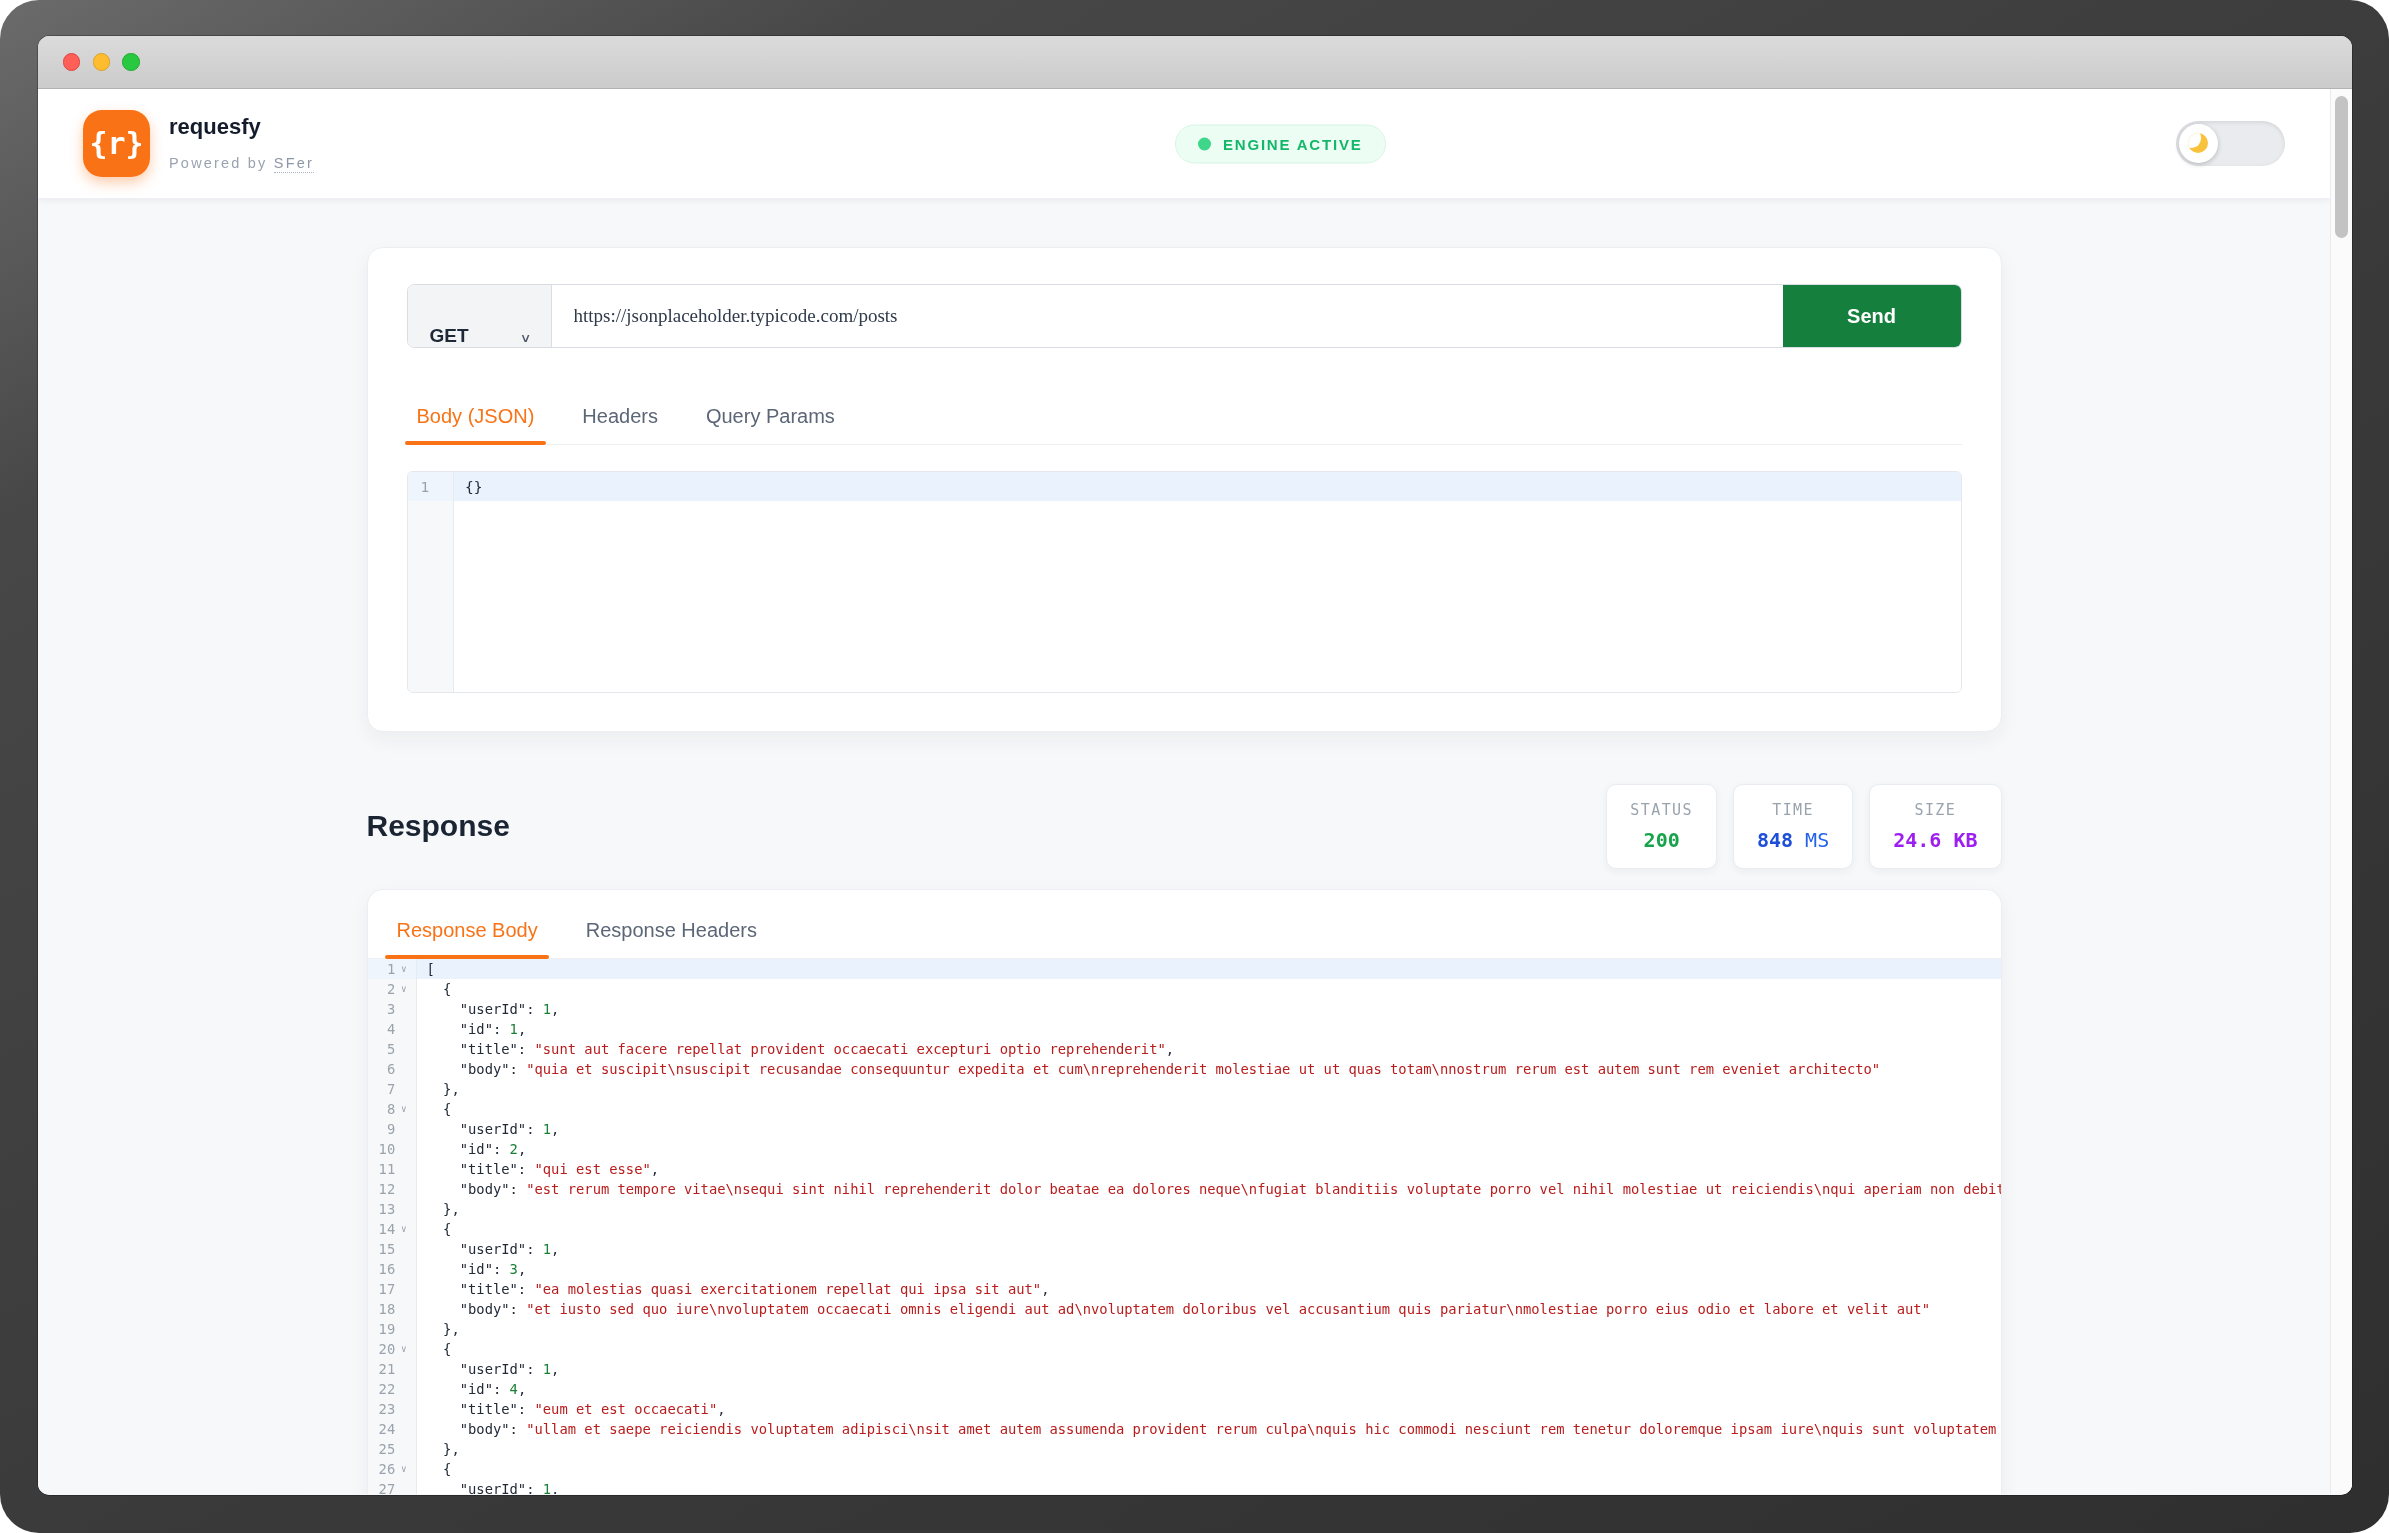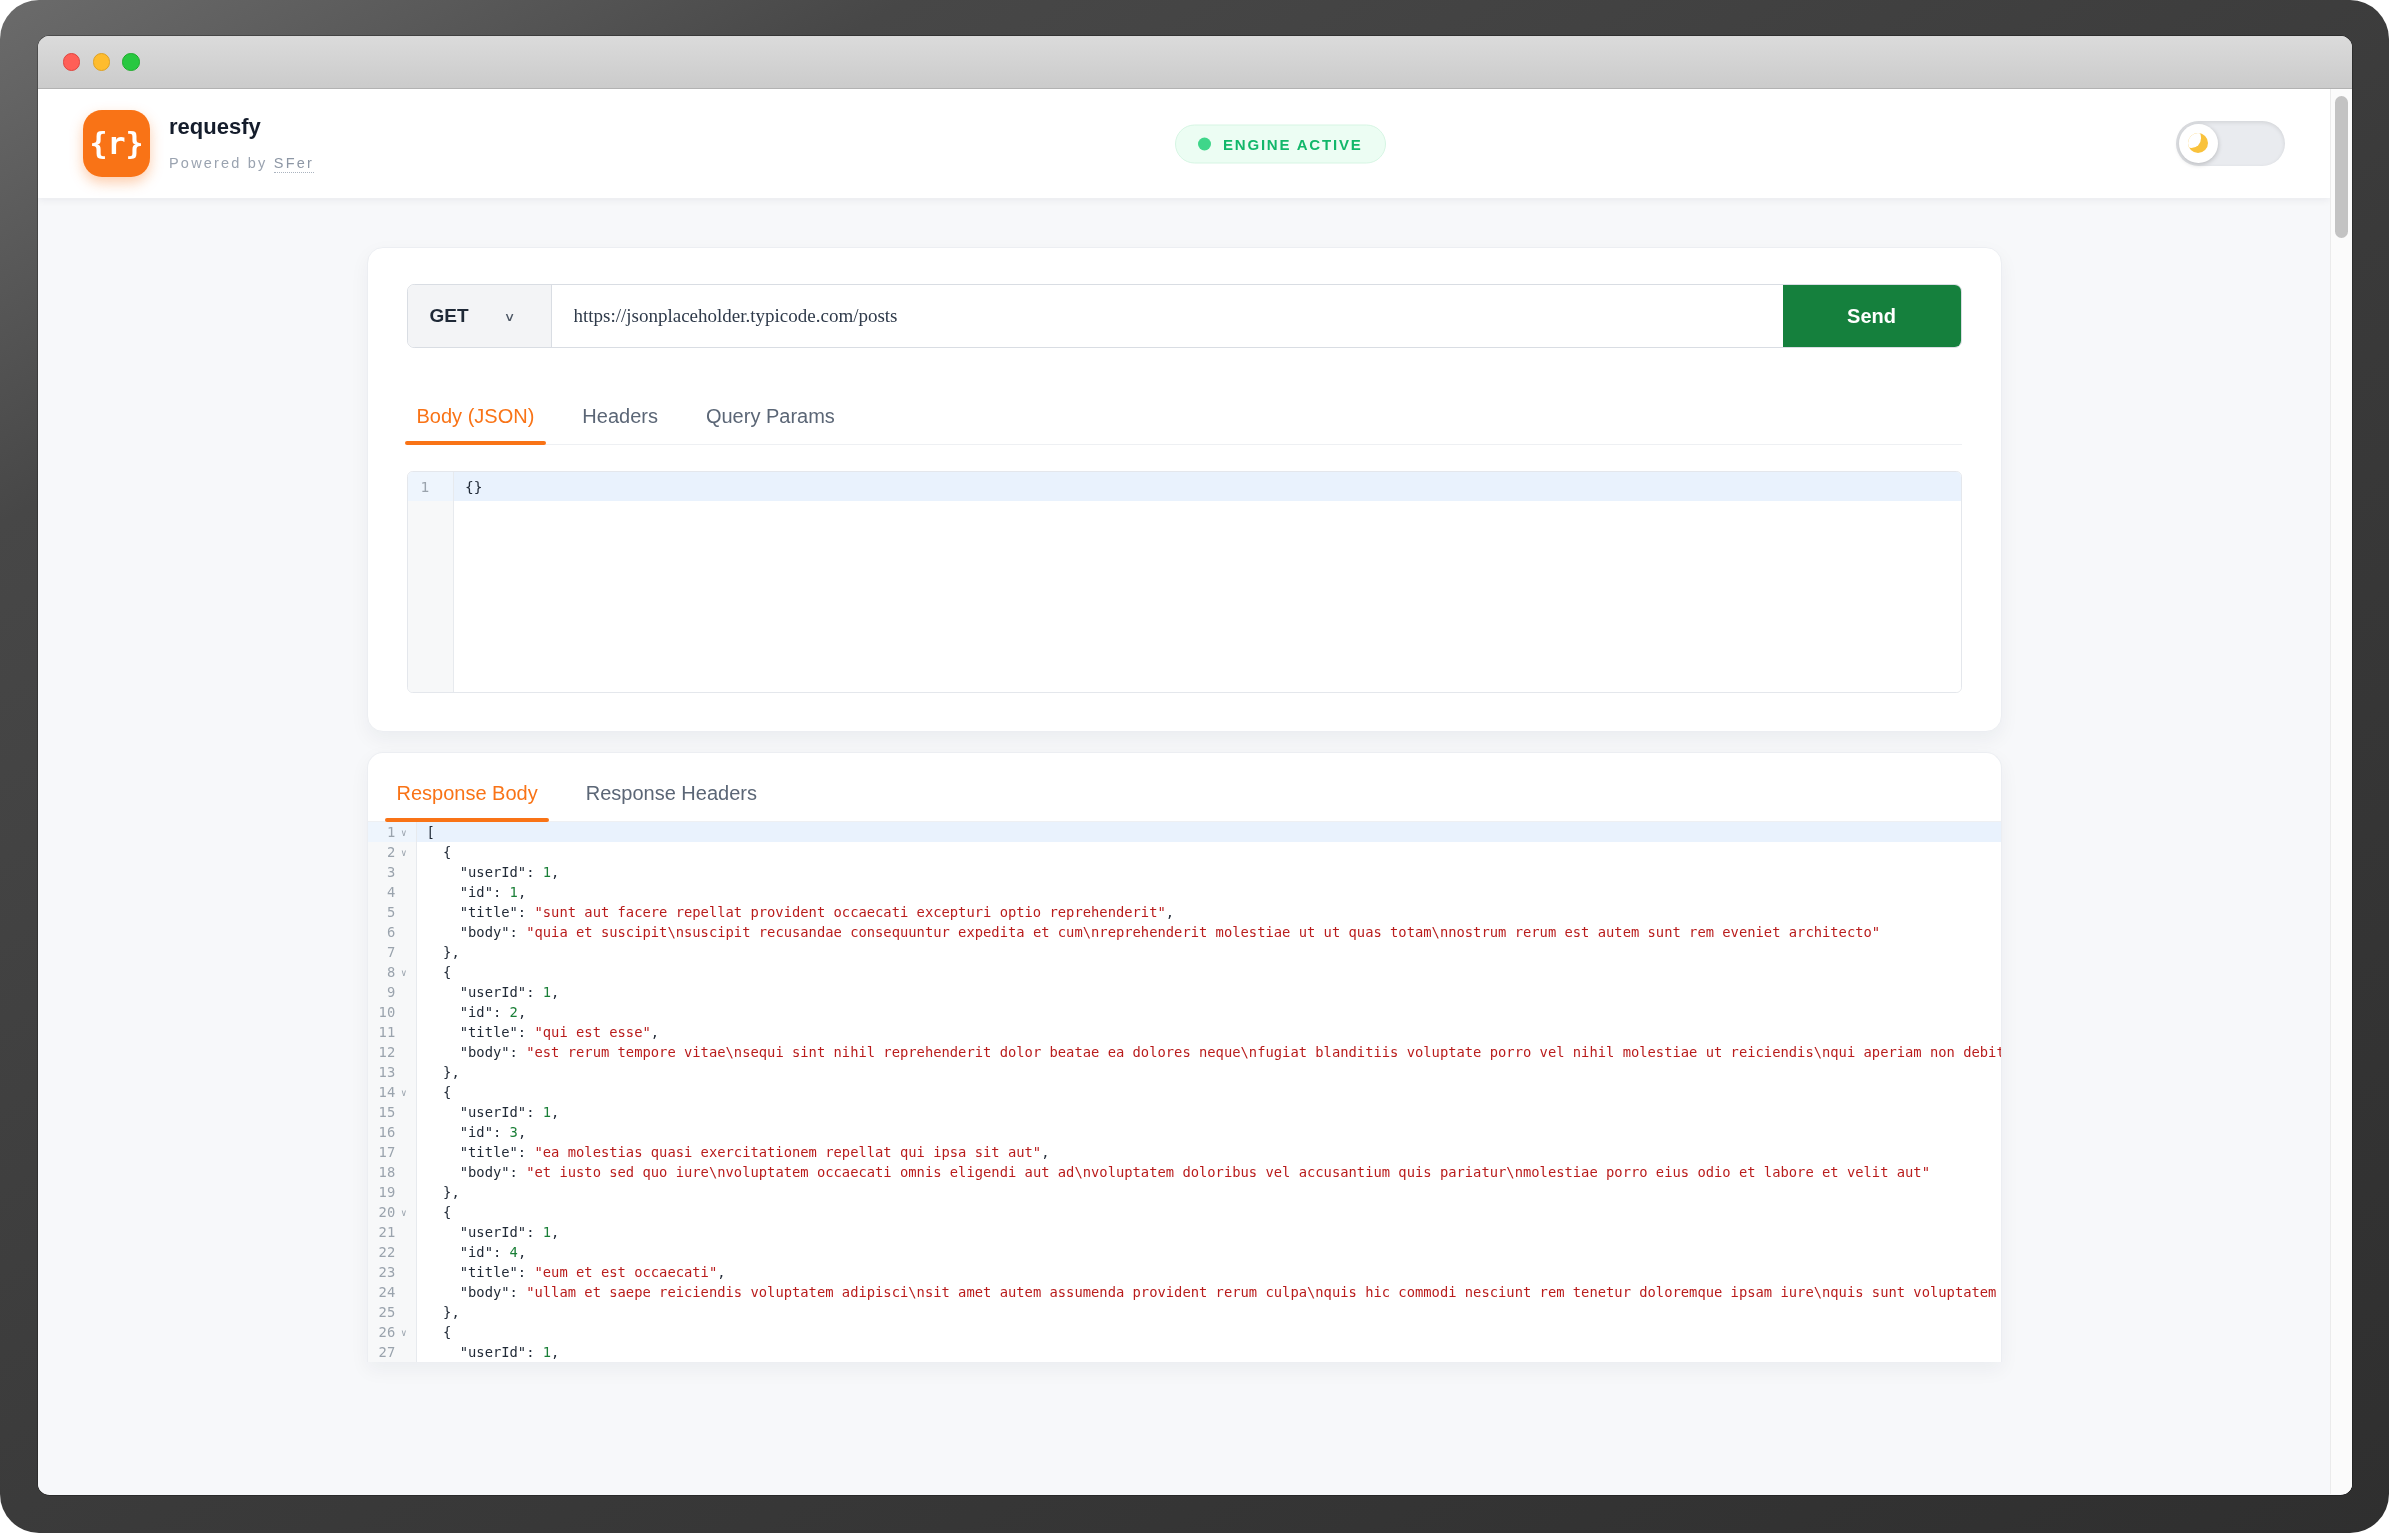--- a/index.html
+++ b/index.html
@@ -48,22 +48,22 @@
   .moon{width:20px;height:20px;border-radius:50%;background:#f9c23c;position:relative;overflow:hidden;}
   .moon::after{content:"";position:absolute;left:-6.5px;top:-5px;width:19.6px;height:19.6px;border-radius:50%;background:#fff;}
 
   
   .content{width:1635px;margin:0 auto;}
   .card{background:#fff;border:0.7px solid #eceef2;border-radius:16px;box-shadow:0 7.2px 19px rgba(25,35,60,.05);}
 
   
   .request-card{margin-top:49px;padding:36px 39px 38px;}
   .req-bar{display:flex;height:64px;border:0.7px solid #d9dde3;border-radius:7.2px;overflow:hidden;}
-  .method{width:144px;background:#f3f4f6;border-right:0.7px solid #d9dde3;display:flex;align-items:center;
-    justify-content:space-between;padding:0 35px 0 22px;cursor:pointer;flex:none;}
+  .method{width:144px;background:#f3f4f6;border-right:0.7px solid #d9dde3;display:flex;align-items:flex-end;
+    justify-content:space-between;padding:0 19px 0 22px;cursor:pointer;flex:none;}
   .m-label{font-size:19px;font-weight:bold;color:#1f2937;}
   .chev{font-size:16px;color:#4b5563;transform:scaleY(.75);}
   .url-input{flex:1;border:none;outline:none;padding:0 22px;font-size:19px;color:#2f3a4a;background:#fff;
     font-family:Liberation Serif, serif;}
   .send-btn{width:178px;background:#15803d;border:none;color:#fff;font-size:20px;font-weight:bold;
     cursor:pointer;flex:none;font-family:"Liberation Sans",sans-serif;}
 
   .tabs{display:flex;gap:48px;border-bottom:1.4px solid #eef0f3;margin-top:57px;padding:0 10px;}
   .resp-tabs{margin-top:0;padding:29px 29px 0;}
   .tab{font-size:20px;color:#5b6676;padding-bottom:16px;position:relative;cursor:pointer;white-space:nowrap;}
@@ -178,20 +178,39 @@
                   <div class="codeln"><span class="t-p">{}</span></div>
                 </div>
               </div>
             <div class="editor-fill">
               <div class="gut-fill"></div>
               <div class="code-fill"></div>
             </div>
           </div>
         </div>
 
+        <div class="resp-head">
+          <div class="resp-title">Response</div>
+          <div class="stats">
+            <div class="stat">
+              <div class="stat-lbl">STATUS</div>
+              <div class="stat-val val-status">200</div>
+            </div>
+            <div class="stat">
+              <div class="stat-lbl">TIME</div>
+              <div class="stat-val">
+                <span class="val-time-main">848</span><span class="val-time-unit"> MS</span>
+              </div>
+            </div>
+            <div class="stat">
+              <div class="stat-lbl">SIZE</div>
+              <div class="stat-val val-size">24.6 KB</div>
+            </div>
+          </div>
+        </div>
 
         <div class="card response-card">
           <div class="tabs resp-tabs">
             <div class="tab active">Response Body</div>
             <div class="tab">Response Headers</div>
           </div>
           <div class="resp-code" id="response-lines">
               <div class="crow active">
                 <div class="gut">
                   <span class="num">1</span>

